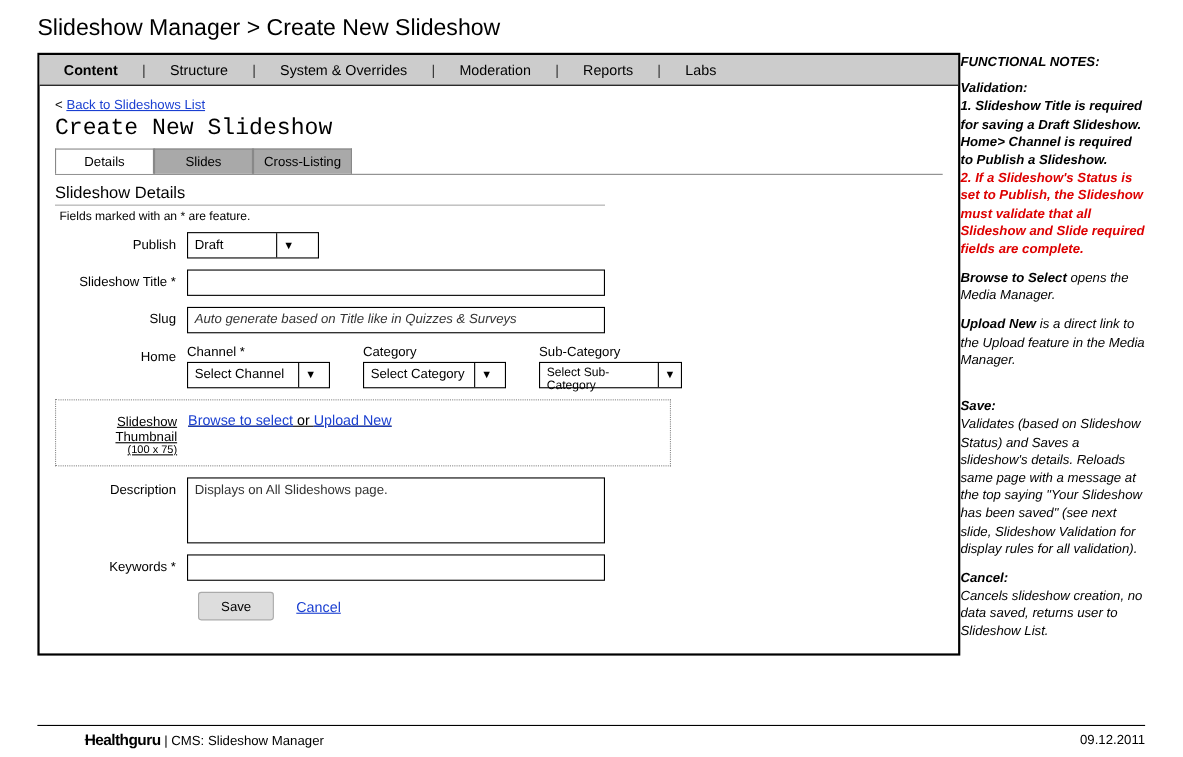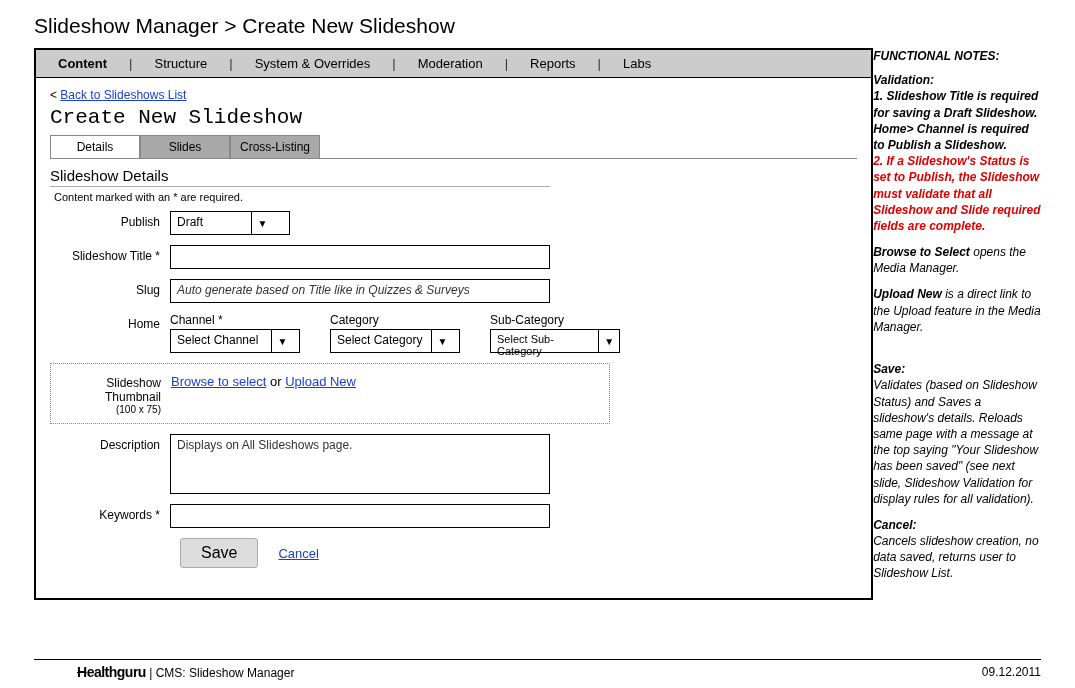--- a/index.html
+++ b/index.html
@@ -131,20 +131,21 @@
     display:flex;
     gap: 30px;
   }
   .home-col { display:flex; flex-direction:column; }
   .home-col .col-label { font-size:12px; margin-bottom:2px; }
   .thumb-row {
     border: 1px dotted #888;
     display:flex;
     padding: 8px 0;
     width: 560px;
+    text-decoration: underline;
   }
   .textarea {
     border: 1px solid #000;
     width: 380px;
     height: 60px;
     padding: 3px 6px;
     font-size:12px;
     color:#333;
   }
   .textarea.short { height: 24px; }
@@ -153,21 +154,21 @@
     align-items:center;
     gap: 20px;
     margin-left: 130px;
     margin-top: 10px;
   }
   .btn {
     background: #ddd;
     border: 1px solid #aaa;
     border-radius: 3px;
     padding: 5px 20px;
-    font-size: 16px;
+    font-size: 12px;
     cursor:pointer;
     text-align:center;
   }
   .notes {
     width: 170px;
     padding-left: 0;
     font-size: 12px;
     line-height: 1.35;
     font-style: italic;
   }
@@ -218,21 +219,21 @@
       </div>
       <div class="page-title">Create New Slideshow</div>
 
       <div class="tabs">
         <div class="tab active">Details</div>
         <div class="tab inactive">Slides</div>
         <div class="tab inactive">Cross-Listing</div>
       </div>
 
       <div class="section-title">Slideshow Details</div>
-      <div class="required-note">Content marked with an * are required.</div>
+      <div class="required-note">Fields marked with an * are feature.</div>
 
       <div class="form-row">
         <div class="form-label">Publish</div>
         <div class="form-field">
           <div class="select" style="width:120px;">
             <span class="sel-text">Draft</span>
             <span class="sel-arrow">▼</span>
           </div>
         </div>
       </div>

